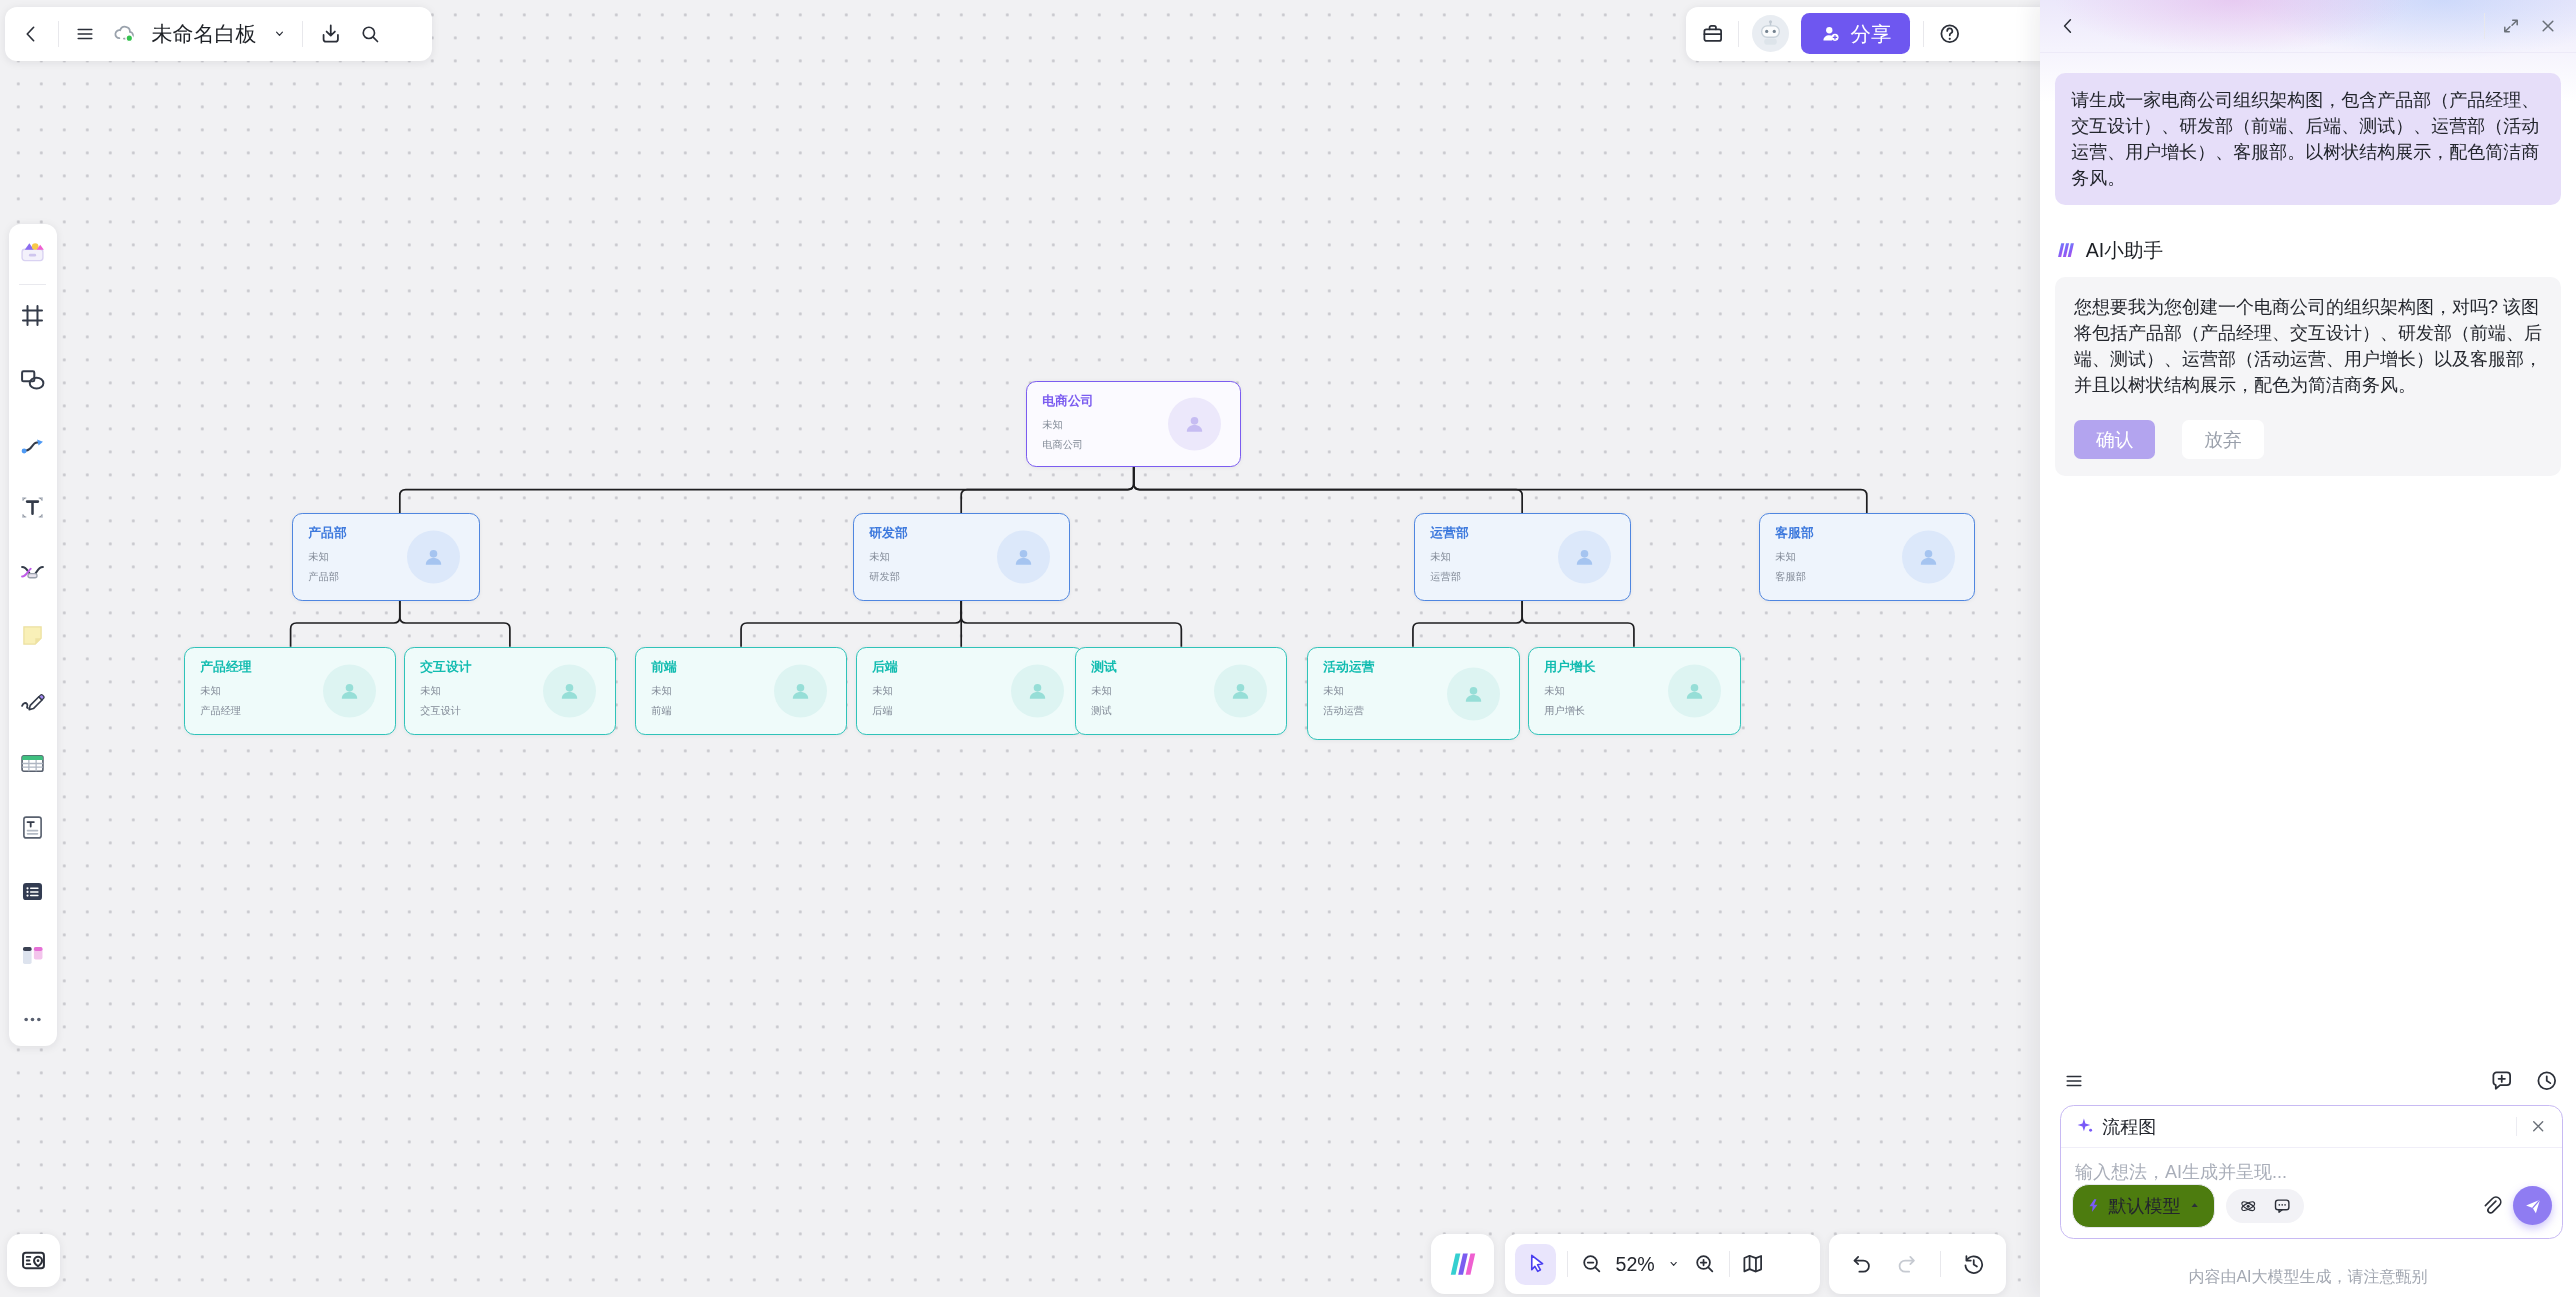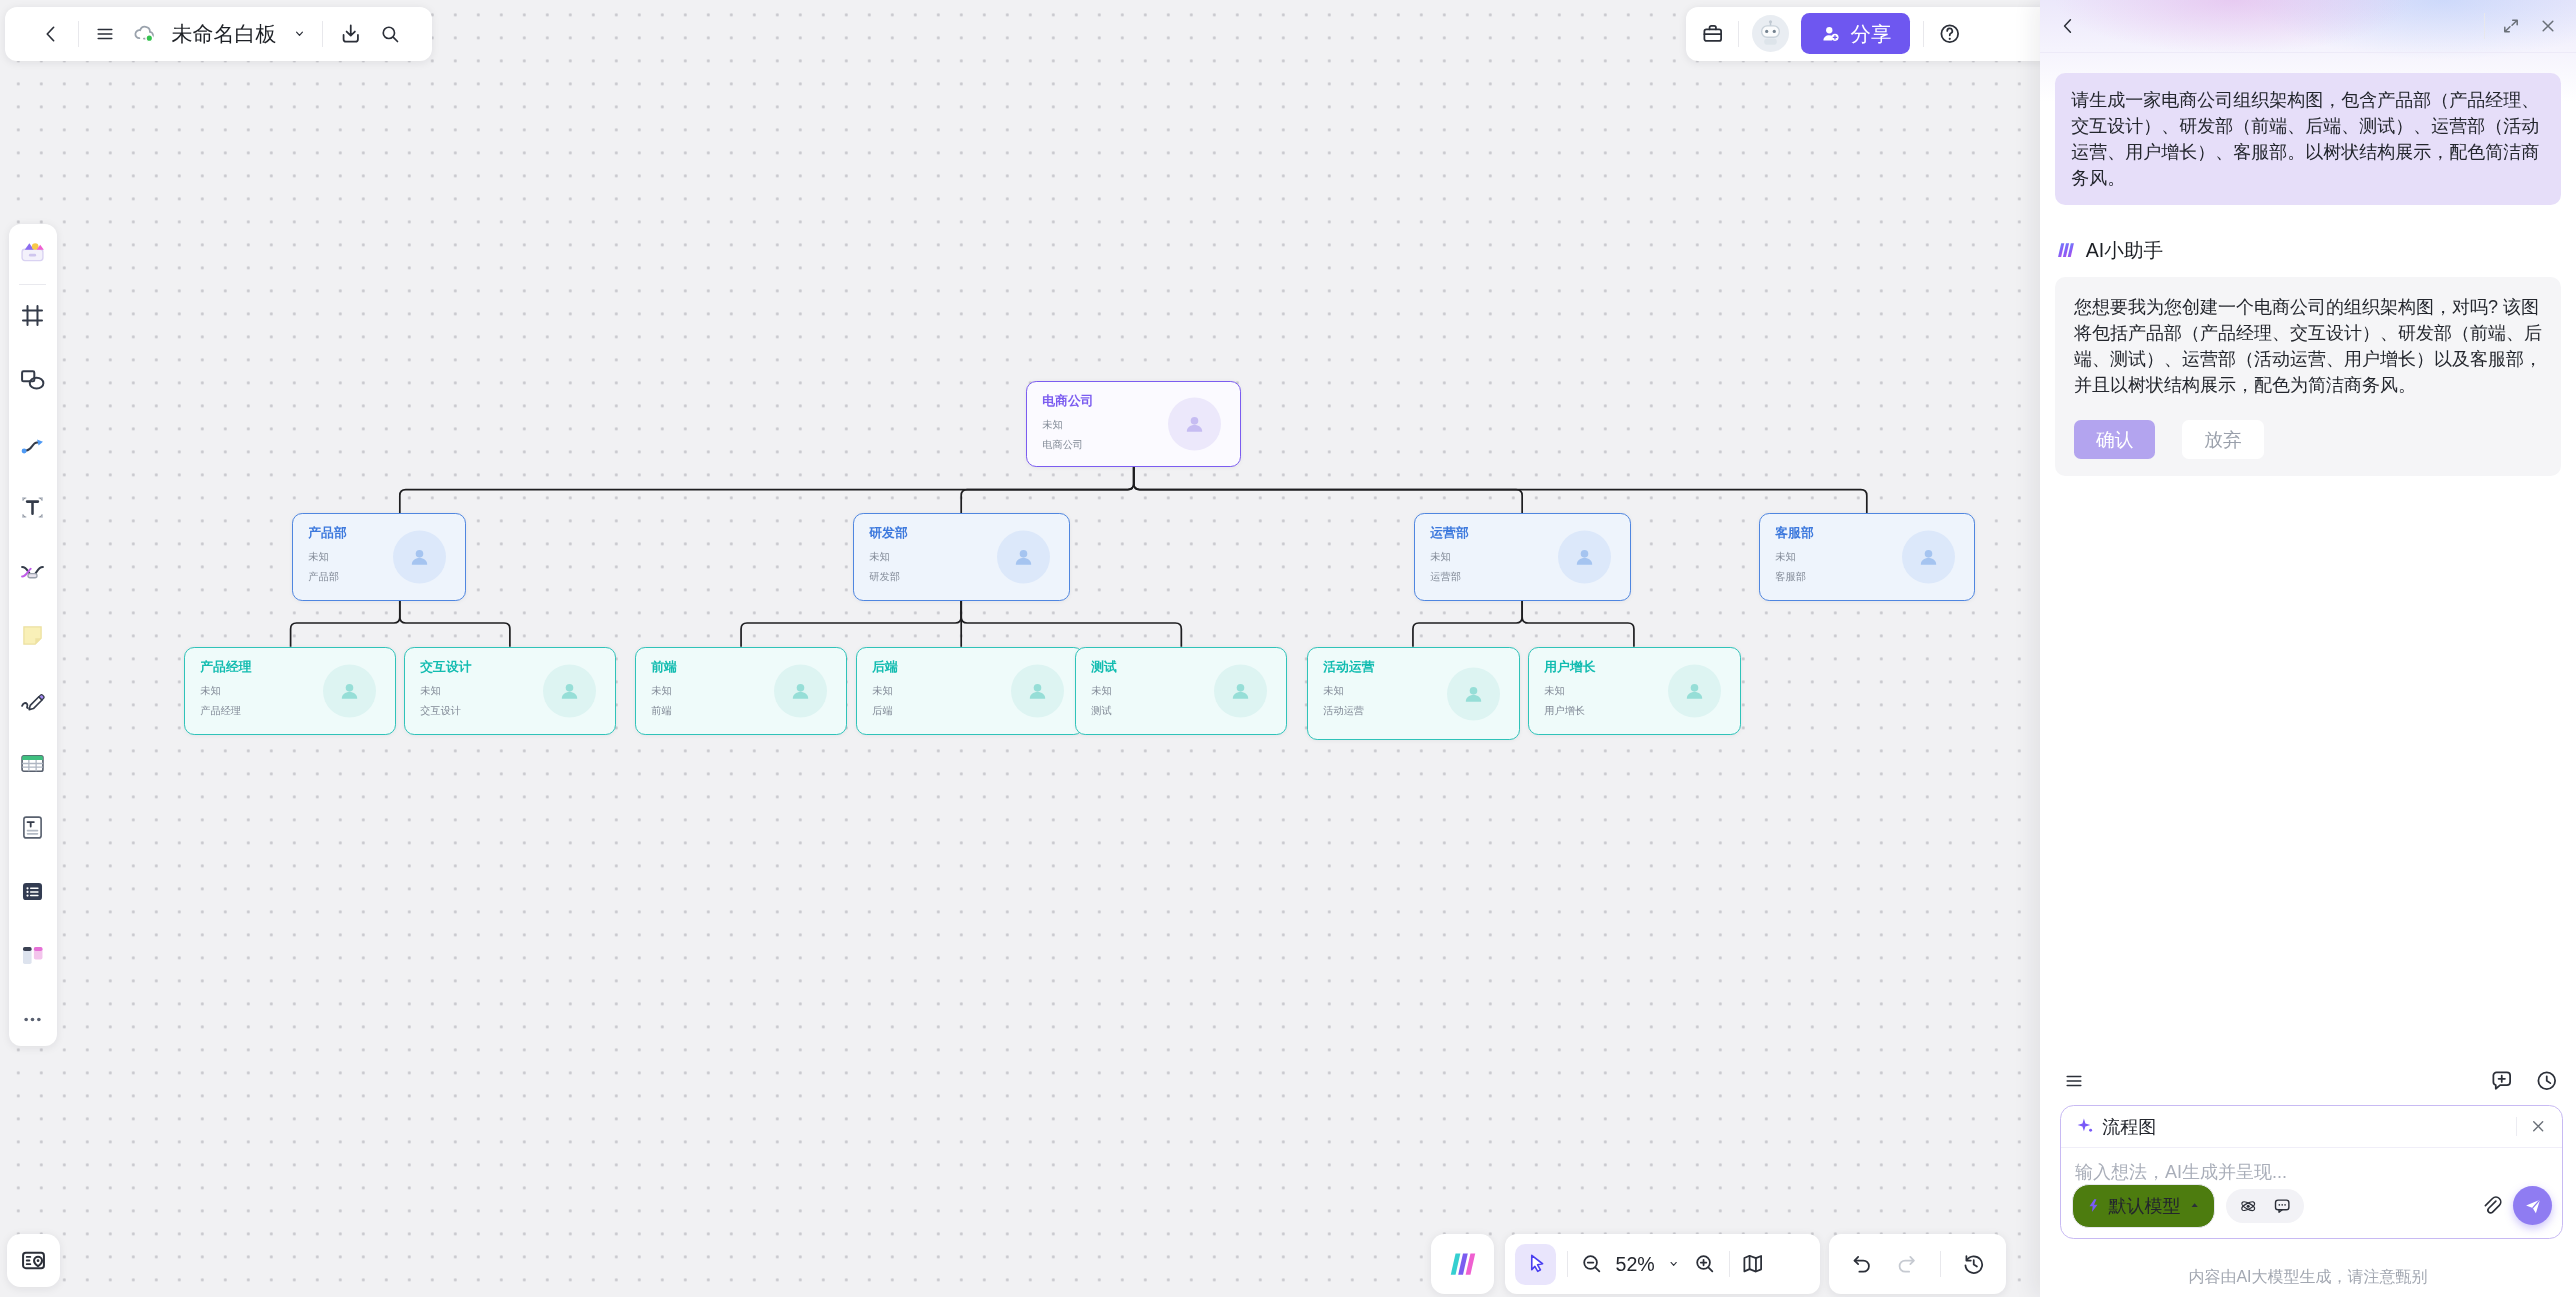--- a/index.html
+++ b/index.html
@@ -10,21 +10,21 @@
     background-size:23px 23px;background-position:6.8px 3.4px;}
   .card{position:absolute;background:#fff;border-radius:12px;box-shadow:0 1.7px 8.5px rgba(25,28,40,.08)}
   .ib{display:inline-flex;align-items:center;justify-content:center;flex:none;cursor:pointer}
   .ib svg{width:100%;height:100%;display:block}
   .s18{width:15.3px;height:15.3px}.s20{width:17px;height:17px}.s24{width:20.4px;height:20.4px}
   .s26{width:22px;height:22px}.s28{width:24px;height:24px}.s30{width:25.5px;height:25.5px}
   .s34{width:29px;height:29px}.s40{width:34px;height:34px}.s44{width:37px;height:37px}
   .vsep{width:0.9px;height:25.5px;background:#e8e8ec;flex:none}
 
   
-  .tl-card{left:5.1px;top:6.8px;width:427px;height:54px;display:flex;align-items:center;gap:14.5px;padding:0 34px;box-sizing:border-box}
+  .tl-card{left:5.1px;top:6.8px;width:427px;height:54px;display:flex;align-items:center;gap:14.5px;padding:0 14px;box-sizing:border-box}
   .btitle{font-size:21px;font-weight:500;color:#1d2025;white-space:nowrap;cursor:pointer}
 
   
   .tr-card{left:1686px;top:6.8px;width:412px;height:54px;display:flex;align-items:center;gap:12.8px;padding:0 13.6px;box-sizing:border-box}
   .share-btn{height:41px;padding:0 18.7px;background:#6e57f0;border-radius:8.5px;color:#fff;font-size:20.4px;
     display:flex;align-items:center;gap:8.5px;cursor:pointer;flex:none}
 
   
   .sidebar{left:8.5px;top:224px;width:48px;padding:12px 0 6.8px;display:flex;flex-direction:column;align-items:center;border-radius:12px}
   .side-item{width:34px;height:34px;margin-bottom:30px;display:flex;align-items:center;justify-content:center;cursor:pointer}
@@ -111,21 +111,21 @@
         <div class="nt">电商公司</div>
     <div class="nl">未知</div>
     <div class="nl">电商公司</div>
     <div class="nav">
           <svg viewBox="0 0 32 32">
             <circle cx="16" cy="12.5" r="4.2" fill="currentColor"></circle>
             <path d="M7.5 24.5c0-4.7 3.8-7.3 8.5-7.3s8.5 2.6 8.5 7.3z" fill="currentColor"></path>
           </svg>
         </div>
       </div>
-      <div class="node lv1" style="left: 292px; top: 513px; width: 174px; height: 88px;">
+      <div class="node lv1" style="left: 292px; top: 513px; width: 188px; height: 88px;">
         <div class="nt">产品部</div>
     <div class="nl">未知</div>
     <div class="nl">产品部</div>
     <div class="nav">
           <svg viewBox="0 0 32 32">
             <circle cx="16" cy="12.5" r="4.2" fill="currentColor"></circle>
             <path d="M7.5 24.5c0-4.7 3.8-7.3 8.5-7.3s8.5 2.6 8.5 7.3z" fill="currentColor"></path>
           </svg>
         </div>
       </div>

